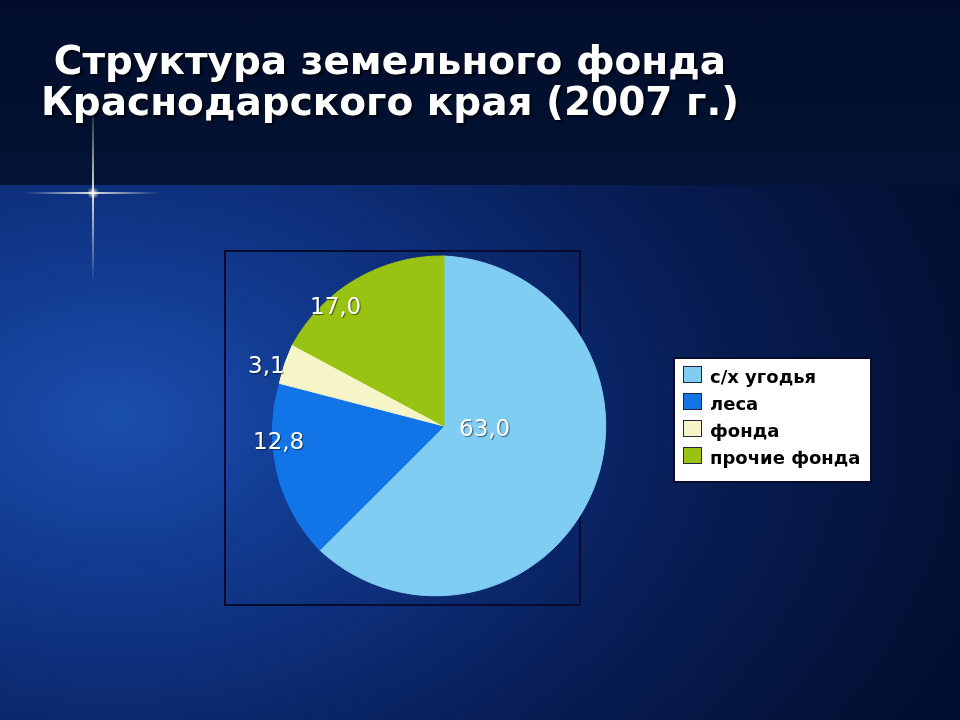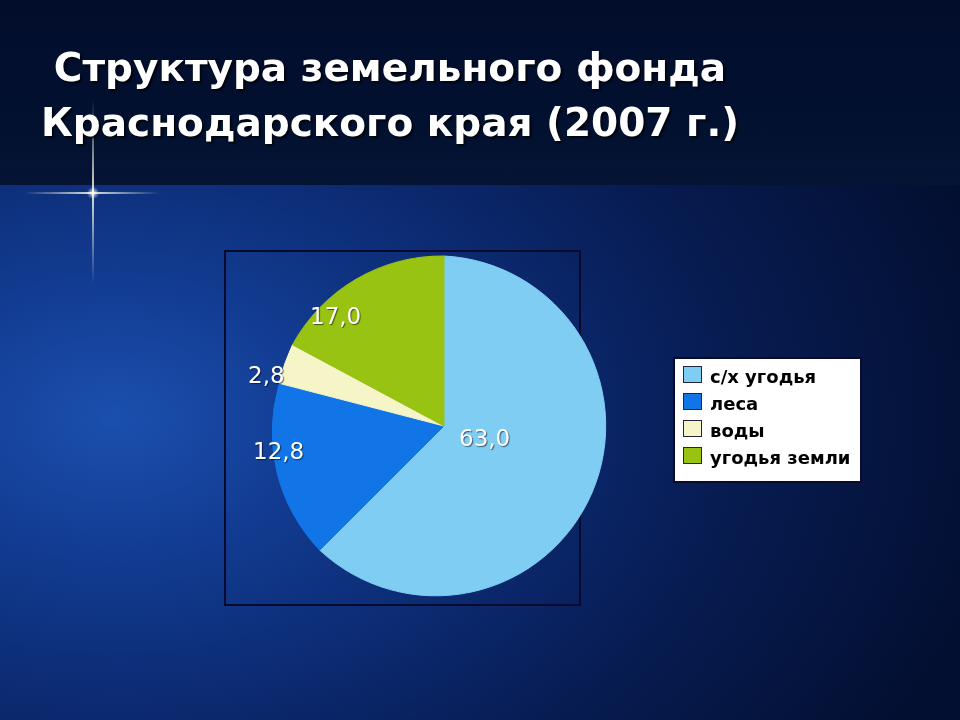--- a/index.html
+++ b/index.html
@@ -78,21 +78,21 @@
   #slide-title {
     position: absolute;
     left: 0;
     top: 40px;
     width: 780px;
     text-align: center;
     color: #ffffff;
     font-family: "DejaVu Sans", sans-serif;
     font-weight: bold;
     font-size: 39px;
-    line-height: 55px;
+    line-height: 41px;
     letter-spacing: 0px;
     text-shadow: 2px 2px 2px rgba(0,0,0,0.75);
     white-space: pre-line;
   }
 
   
   #chart-frame {
     position: absolute;
     left: 224px;
     top: 250px;
@@ -114,21 +114,20 @@
   }
 
   .slice-label {
     position: absolute;
     color: #ffffff;
     font-family: "DejaVu Sans", sans-serif;
     font-size: 23px;
     font-weight: normal;
     text-shadow: 1px 1px 1px rgba(0,0,0,0.55);
     white-space: nowrap;
-    margin-top: 10px;
   }
   #label-other  { left: 310px; top: 293px; }
   #label-water  { left: 248px; top: 352px; }
   #label-forest { left: 253px; top: 428px; }
   #label-agri   { left: 459px; top: 415px; text-align: center; }
 
   
   #legend {
     position: absolute;
     left: 673px;
@@ -182,36 +181,36 @@
 
       <path fill="#1175e8" stroke="#1175e8" stroke-width="1" d="M 172 172 L 47.72 296.07 A 170 170 0 0 1 7.35 129.34 Z"></path>
 
       <path fill="#f5f5c8" stroke="#f5f5c8" stroke-width="1" d="M 172 172 L 7.35 129.34 A 170 170 0 0 1 20.51 90.78 Z"></path>
 
       <path fill="#99c312" stroke="#99c312" stroke-width="1" d="M 172 172 L 20.51 90.78 A 170 170 0 0 1 172 2 Z"></path>
     </svg>
   </div>
 
   <div class="slice-label" id="label-other">17,0</div>
-  <div class="slice-label" id="label-water">2,8</div>
+  <div class="slice-label" id="label-water">3,1</div>
   <div class="slice-label" id="label-forest">12,8</div>
   <div class="slice-label" id="label-agri">63,0</div>
 
   <div id="legend">
     <div class="legend-row">
       <span class="legend-swatch" style="background:#80cdf4"></span>
       <span class="legend-text">с/х угодья</span>
     </div>
     <div class="legend-row">
       <span class="legend-swatch" style="background:#1175e8"></span>
       <span class="legend-text">леса</span>
     </div>
     <div class="legend-row">
       <span class="legend-swatch" style="background:#f5f5c8"></span>
-      <span class="legend-text">воды</span>
+      <span class="legend-text">фонда</span>
     </div>
     <div class="legend-row">
       <span class="legend-swatch" style="background:#99c312"></span>
-      <span class="legend-text">угодья земли</span>
+      <span class="legend-text">прочие фонда</span>
     </div>
   </div>
 
 </div>
 
 </body></html>

